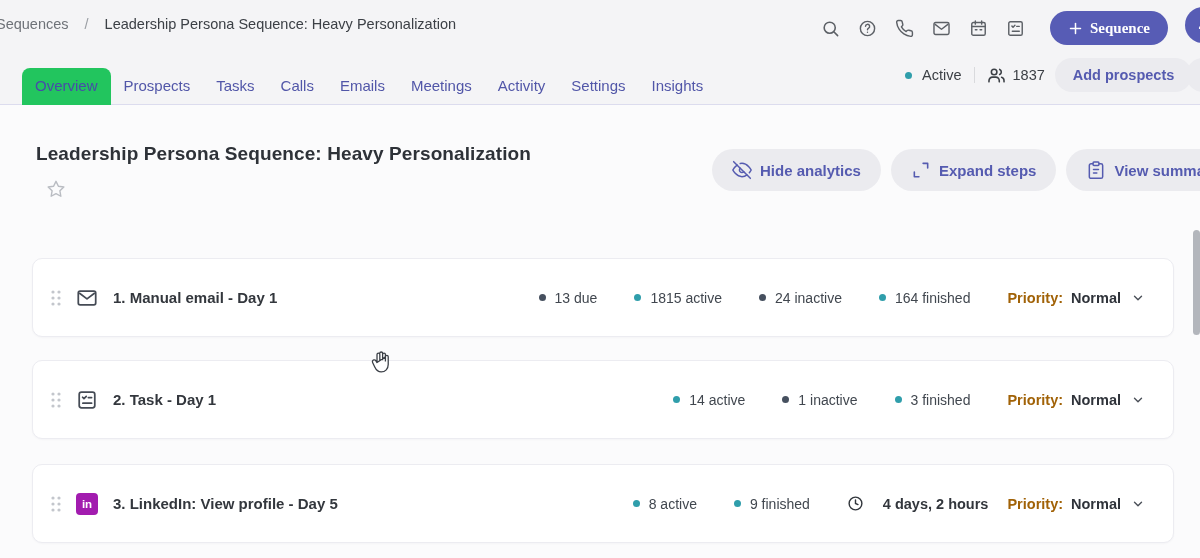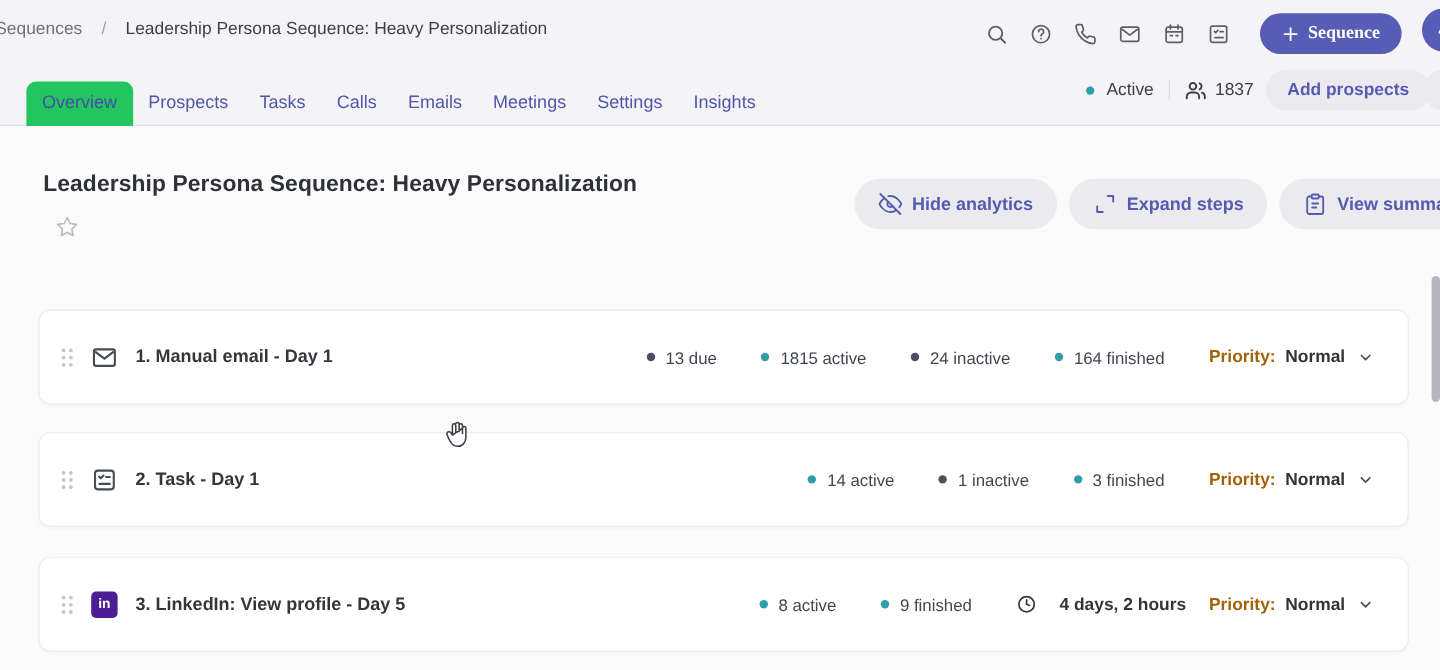--- a/index.html
+++ b/index.html
@@ -44,21 +44,21 @@
   .actions { position:absolute; left:712px; top:149px; display:flex; gap:10px; }
   .action-btn { height:42px; border-radius:21px; padding:0 20px; font-size:15px; }
   .action-btn svg { width:20px; height:20px; }
 
   
   .card { position:absolute; left:32px; width:1142px; height:79px; background:#ffffff; border:1px solid #ececf1; border-radius:10px; box-shadow:0 1px 2px rgba(40,40,60,.03); display:flex; align-items:center; padding:0 28px 0 16px; cursor:pointer; }
   .card1 { top:258px; } .card2 { top:360px; } .card3 { top:464px; }
   .drag { width:14px; height:20px; color:#c3c6cc; cursor:grab; flex:none; }
   .step-icon { margin-left:12px; width:24px; height:24px; color:#454b55; display:flex; align-items:center; justify-content:center; flex:none; }
   .step-icon svg { width:22px; height:22px; }
-  .li-badge { width:22px; height:22px; border-radius:4px; background:#4c1d95; color:#fff; font-size:11.5px; font-weight:bold; display:flex; align-items:center; justify-content:center; }
+  .li-badge { width:22px; height:22px; border-radius:4px; background:#a21caf; color:#fff; font-size:11.5px; font-weight:bold; display:flex; align-items:center; justify-content:center; }
   .step-title { margin-left:14px; font-size:15px; font-weight:bold; color:#33373d; }
   .card-right { margin-left:auto; display:flex; align-items:center; gap:37px; }
   .stat { display:flex; align-items:center; gap:9px; font-size:14px; color:#41474f; white-space:nowrap; }
   .duration { display:flex; align-items:center; gap:19px; font-size:14.5px; font-weight:bold; color:#32363c; white-space:nowrap; }
   .duration svg { width:17px; height:17px; color:#32363c; }
   .priority { display:flex; align-items:center; gap:8px; cursor:pointer; white-space:nowrap; }
   .priority .plabel { font-size:14.5px; color:#a16207;font-weight:bold; }
   .priority .pvalue { font-size:14.5px; font-weight:bold; color:#2f333a; }
   .priority svg { width:14px; height:14px; color:#4a4f57; margin-left:2px; }
 
@@ -130,20 +130,21 @@
   </div>
   <div class="avatar-circle">4</div>
 
   <div class="tabs">
     <span class="tab active">Overview</span>
     <span class="tab">Prospects</span>
     <span class="tab">Tasks</span>
     <span class="tab">Calls</span>
     <span class="tab">Emails</span>
     <span class="tab">Meetings</span>
+    <span class="tab">Activity</span>
     <span class="tab">Settings</span>
     <span class="tab">Insights</span>
   </div>
 
   <div class="status-bar">
     <span class="dot dot-teal"></span>
     <span class="state">Active</span>
     <span class="vdiv"></span>
     <span class="people">
       <svg viewBox="0 0 24 24" fill="none" stroke="#3c4046" stroke-width="2" stroke-linecap="round" stroke-linejoin="round">

